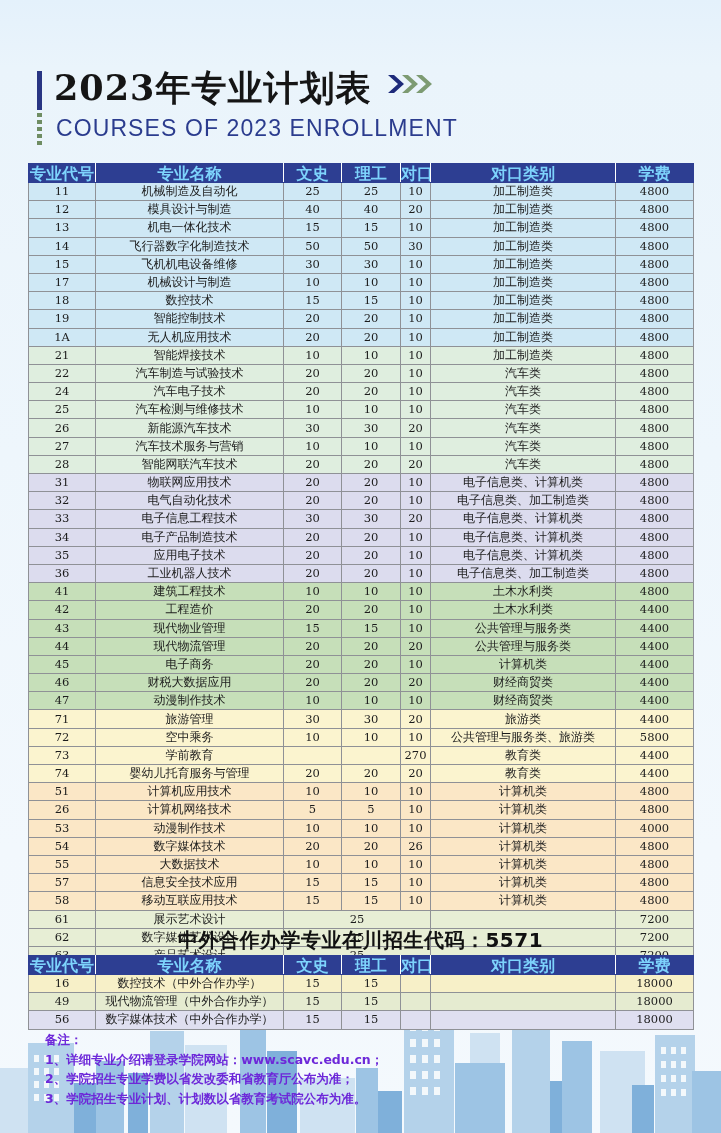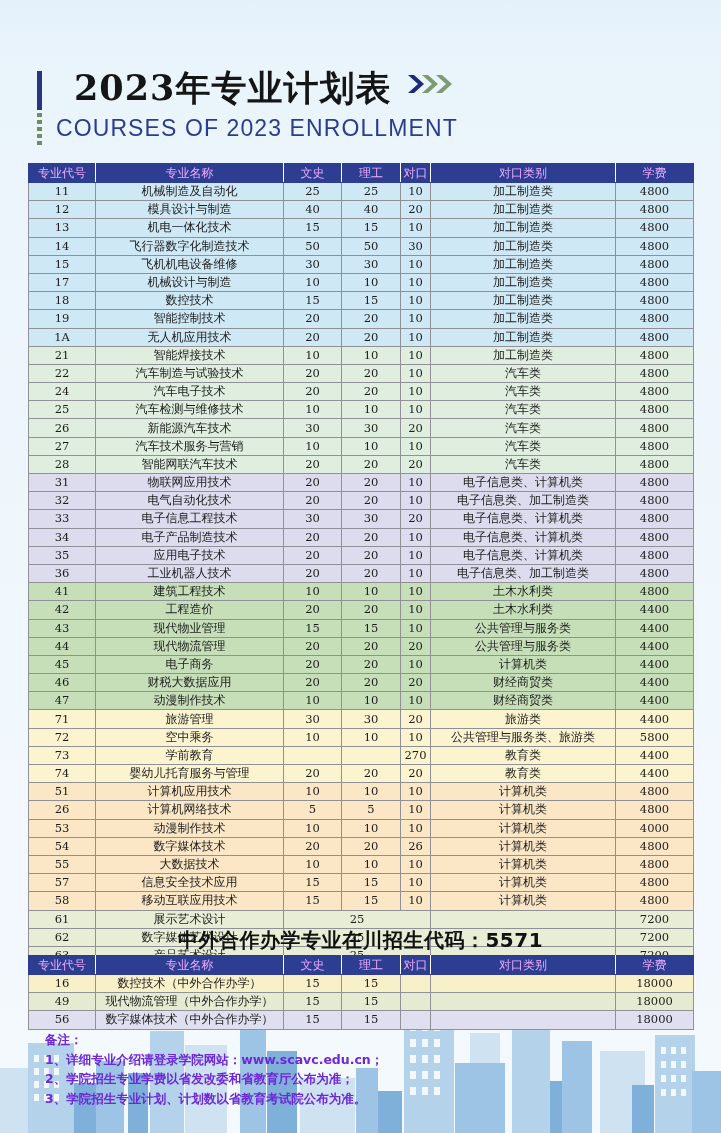--- a/index.html
+++ b/index.html
@@ -16,21 +16,21 @@
   
   .header{position:absolute;left:28px;top:68px;z-index:2;}
   .hdr-row{display:flex;align-items:flex-start;}
   .bar-col{width:22px;display:flex;flex-direction:column;align-items:center;padding-top:3px;}
   .bar-solid{width:5px;height:39px;background:#283583;}
   .bar-dash{width:5px;height:4px;background:#6f8d63;margin-top:3px;}
   .title-block{margin-left:4px;}
   .title-cn{
     font-family:"DejaVu Serif","Liberation Serif",serif;
     font-weight:bold;font-size:35px;line-height:40px;color:#151515;
-    letter-spacing:1px;white-space:nowrap;display:inline-block;vertical-align:middle;margin-left:20px;
+    letter-spacing:1px;white-space:nowrap;display:inline-block;vertical-align:middle;
   }
   .chev-wrap{display:inline-block;vertical-align:middle;margin-left:10px;margin-bottom:5px;}
   .title-en{
     font-size:23px;line-height:22px;color:#2b3c8e;letter-spacing:1.1px;
     margin-top:9px;margin-left:2px;white-space:nowrap;font-weight:400;
   }
 
   
   .tbl-wrap{position:absolute;z-index:2;}
   #tbl1-wrap{left:28px;top:163px;}
@@ -38,22 +38,22 @@
 
   table{border-collapse:collapse;width:665px;table-layout:fixed;}
   th,td{
     border:1px solid #8f9196;
     font-size:11.5px;line-height:13px;text-align:center;
     padding:0;height:17.2px;color:#1c1c1c;
     font-family:"DejaVu Serif","Liberation Serif",serif;
     overflow:hidden;white-space:nowrap;
   }
   thead th{
-    background:#2d3e92;color:#f0abfc;font-weight:normal;
-    height:18px;font-size:12px;border-color:#2d3e92;
+    background:#2d3e92;color:#7dd3fc;font-weight:bold;
+    height:18px;font-size:16px;border-color:#2d3e92;
     font-family:"Liberation Sans","DejaVu Sans",sans-serif;
   }
   thead th.c0{border-right:1px solid #ffffff;}
   tbody td{font-weight:400;}
   tbody td.name{font-size:12px;}
   tbody td.num,tbody td.fee{font-family:"DejaVu Serif","Liberation Serif",serif;font-size:11.5px;}
 
   
   col.c0{width:67px;}
   col.c1{width:188px;}

